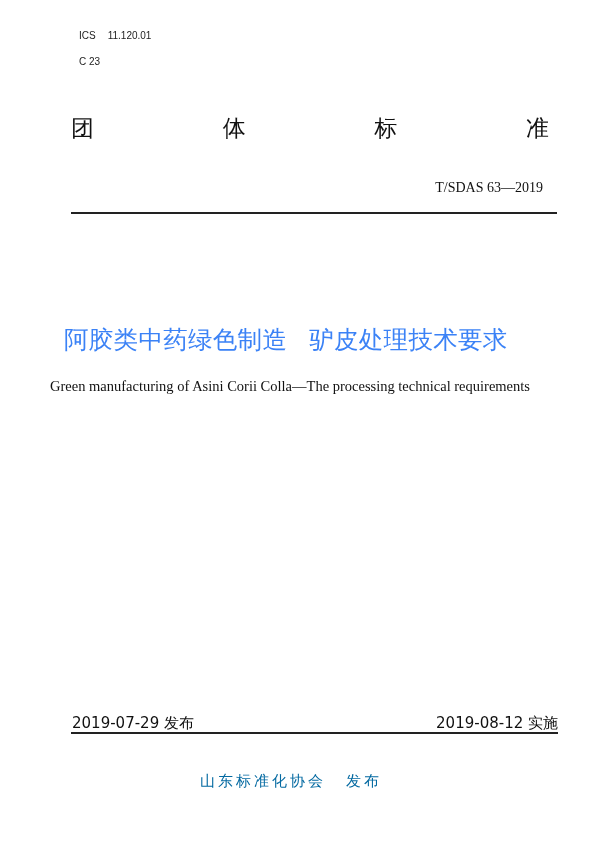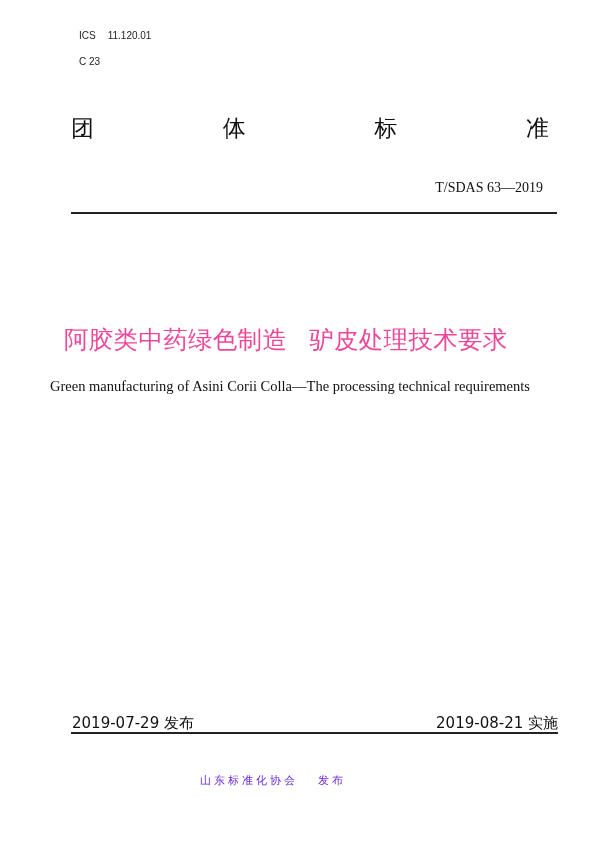--- a/index.html
+++ b/index.html
@@ -59,21 +59,21 @@
     }
     .rule-top { top: 212px; left: 71px; width: 486px; }
     .rule-bottom { top: 732px; left: 71px; width: 487px; }
 
     .title-cn {
       top: 323px;
       left: 64px;
       font-family: "DejaVu Sans", sans-serif;
       font-size: 24.5px;
       line-height: 34px;
-      color: #ec4899;
+      color: #3b82f6;
       letter-spacing: 0.3px;
     }
     .title-cn .spacer { display: inline-block; width: 22px; }
 
     .title-en {
       top: 376px;
       left: 0;
       width: 580px;
       text-align: center;
       font-family: "Liberation Serif", serif;
@@ -91,24 +91,24 @@
       line-height: 16px;
       color: #111;
     }
     .date-issue { left: 72px; }
     .date-implement { right: 42px; }
 
     .publisher {
       top: 771px;
       left: 200px;
       font-family: "DejaVu Sans", sans-serif;
-      font-size: 11px;
+      font-size: 15px;
       line-height: 20px;
       letter-spacing: 3px;
-      color: #6d28d9;
+      color: #0369a1;
     }
     .publisher .spacer { display: inline-block; width: 20px; }
   </style>
 </head>
 <body>
 
 <div class="abs classification ics-line">
   <span>ICS</span><span class="gap"></span><span>11.120.01</span>
 </div>
 <div class="abs classification ccs-line">C 23</div>
@@ -126,19 +126,19 @@
 
 <div class="abs title-cn">
   <span>阿胶类中药绿色制造</span><span class="spacer"></span><span>驴皮处理技术要求</span>
 </div>
 
 <div class="abs title-en">
   <div>Green manufacturing of Asini Corii Colla—The processing technical requirements</div>
 </div>
 
 <div class="abs date date-issue">2019-07-29 发布</div>
-<div class="abs date date-implement">2019-08-21 实施</div>
+<div class="abs date date-implement">2019-08-12 实施</div>
 
 <div class="rule rule-bottom"></div>
 
 <div class="abs publisher">
   <span>山东标准化协会</span><span class="spacer"></span><span>发布</span>
 </div>
 
 </body></html>

